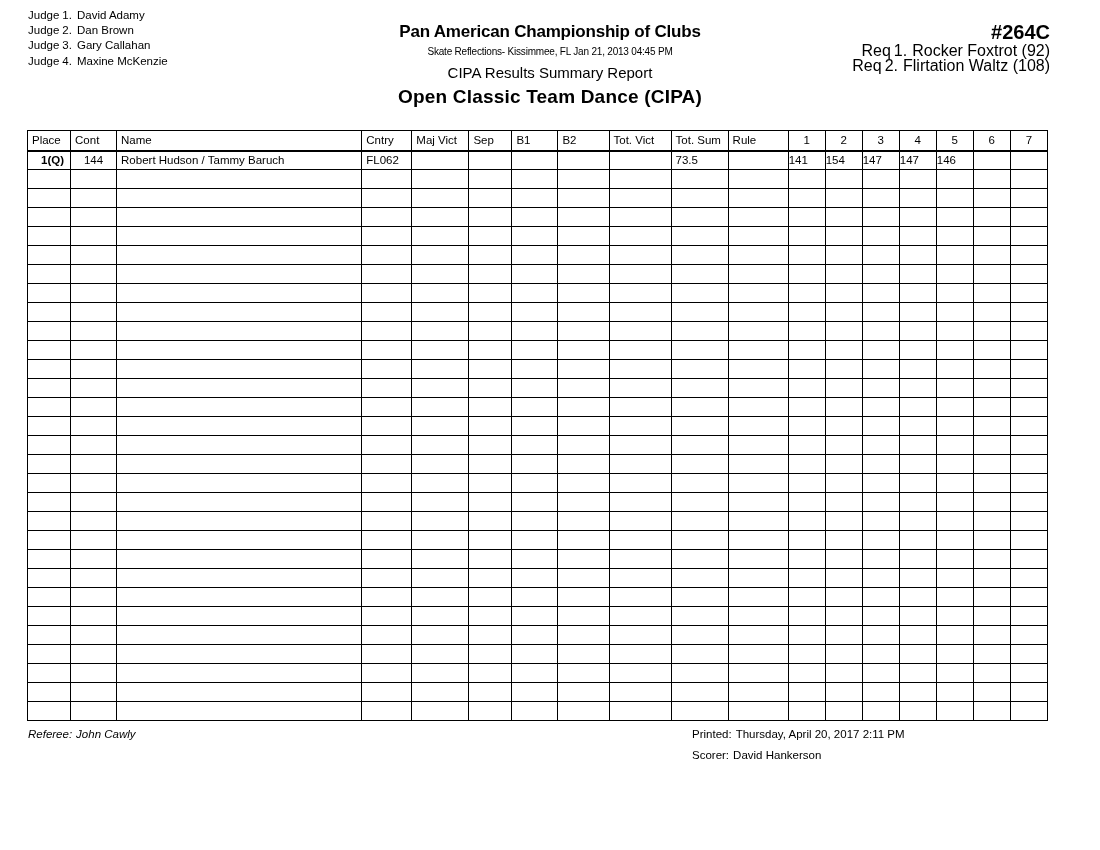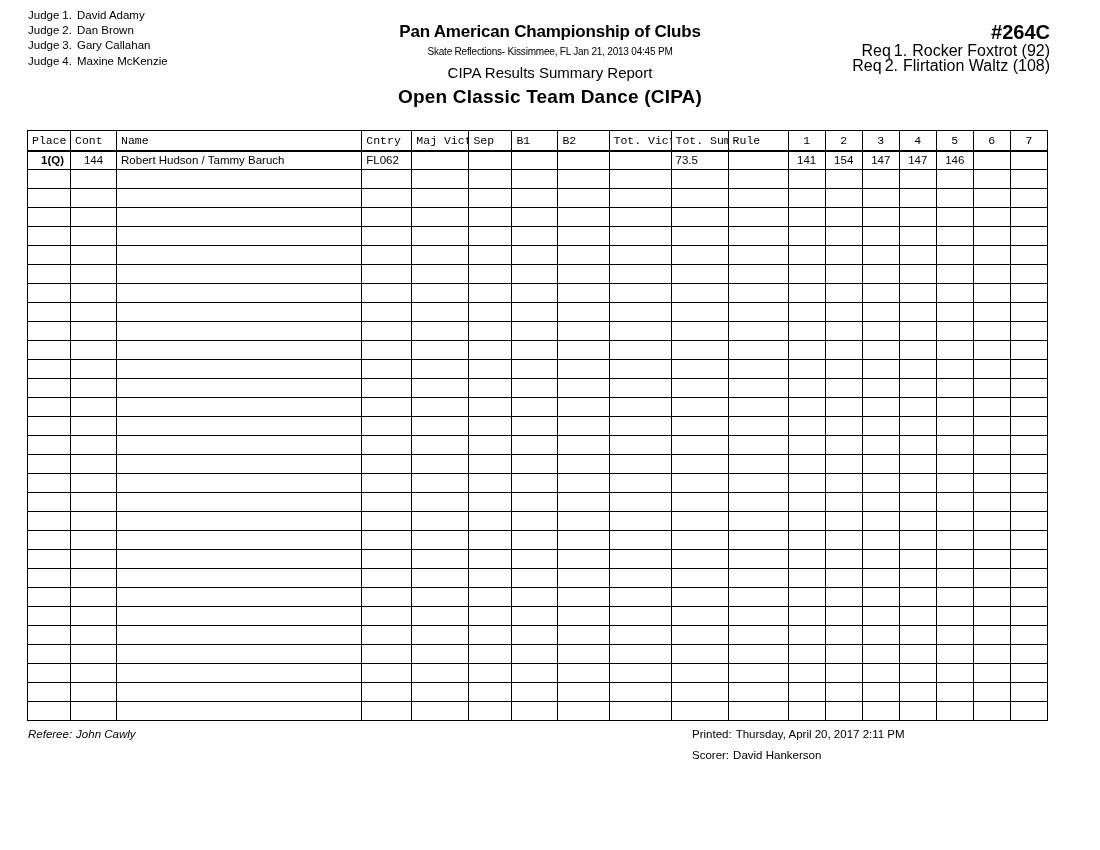--- a/index.html
+++ b/index.html
@@ -102,37 +102,36 @@
     height: 19px;
     padding: 0 0 0 4px;
     overflow: hidden;
     white-space: nowrap;
     box-sizing: border-box;
   }
   #results-table thead th {
     text-align: left;
     border-bottom: 2px solid #000000;
     height: 20px;
-    font-family: Liberation Mono, monospace;
   }
   #results-table thead th.ctr {
     text-align: center;
     padding: 0;
   }
   #results-table tbody td.ctr {
     text-align: center;
     padding: 0;
   }
   #results-table tbody td.rt {
     text-align: right;
     padding: 0 6px 0 0;
     font-weight: bold;
   }
   #results-table tbody td.num-judge {
-    text-align: center;
+    text-align: left;
     padding: 0;
   }
 
   
   #referee-line {
     position: absolute;
     left: 28px;
     top: 728px;
     font-size: 11.5px;
     white-space: nowrap;

